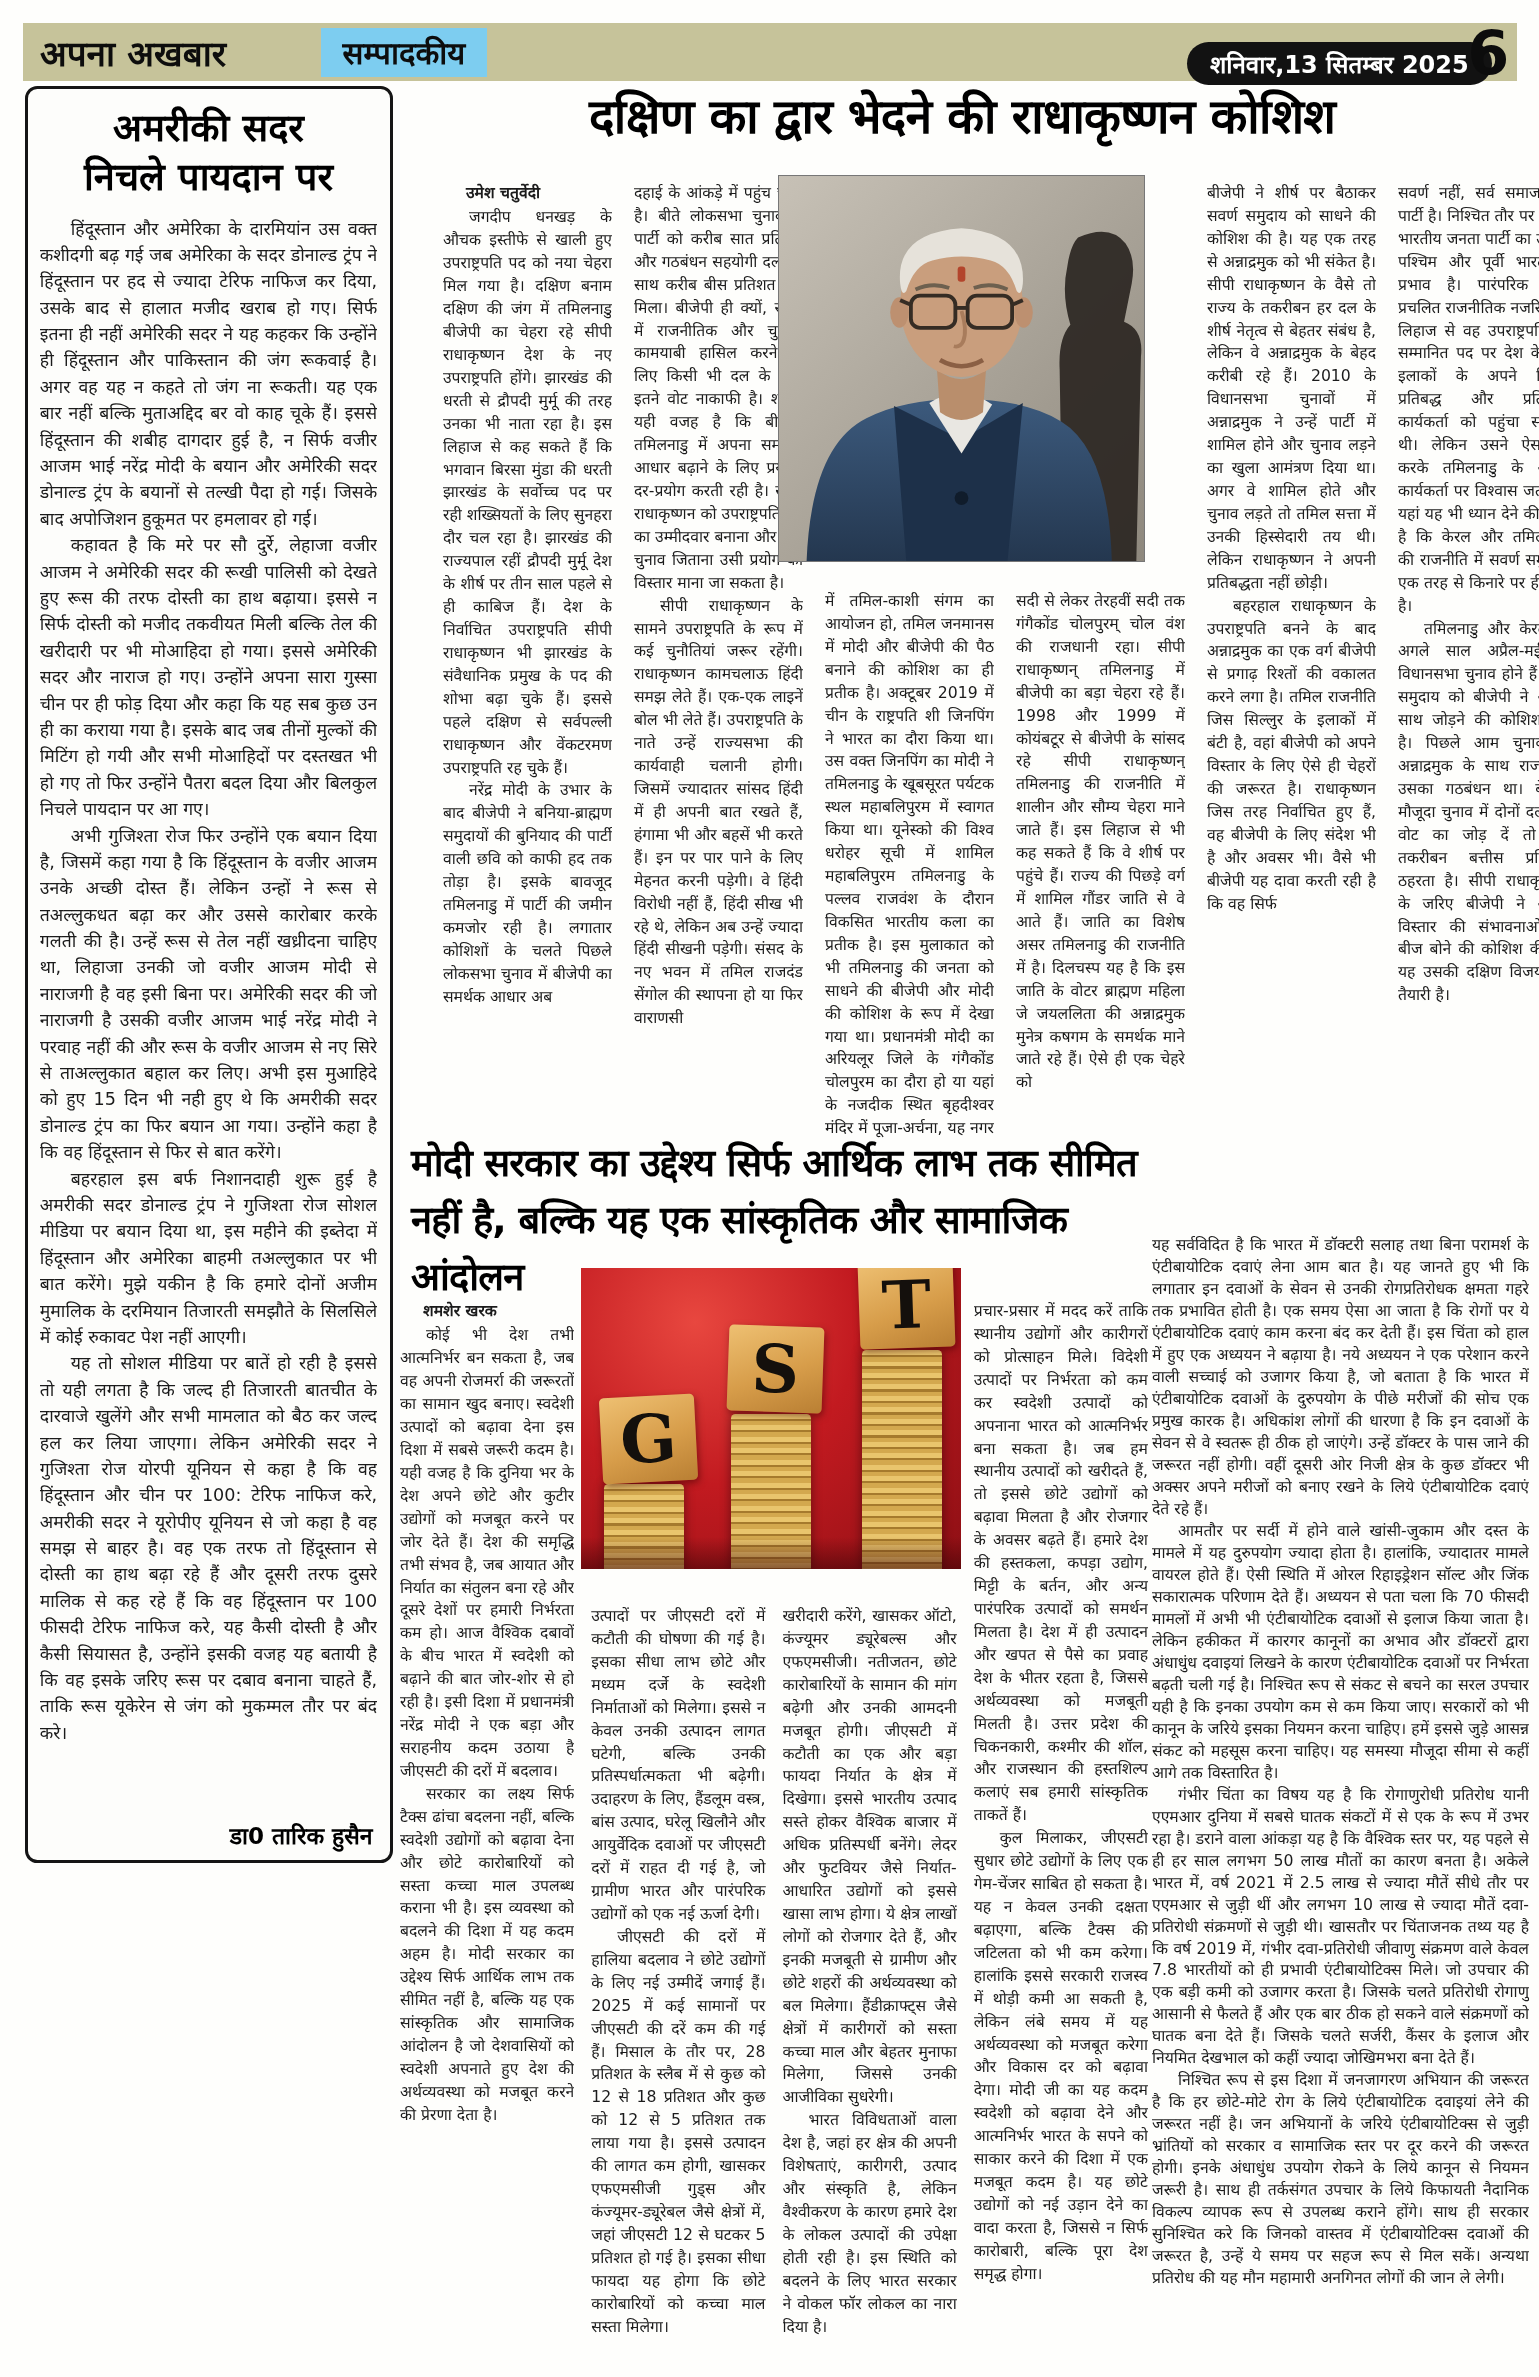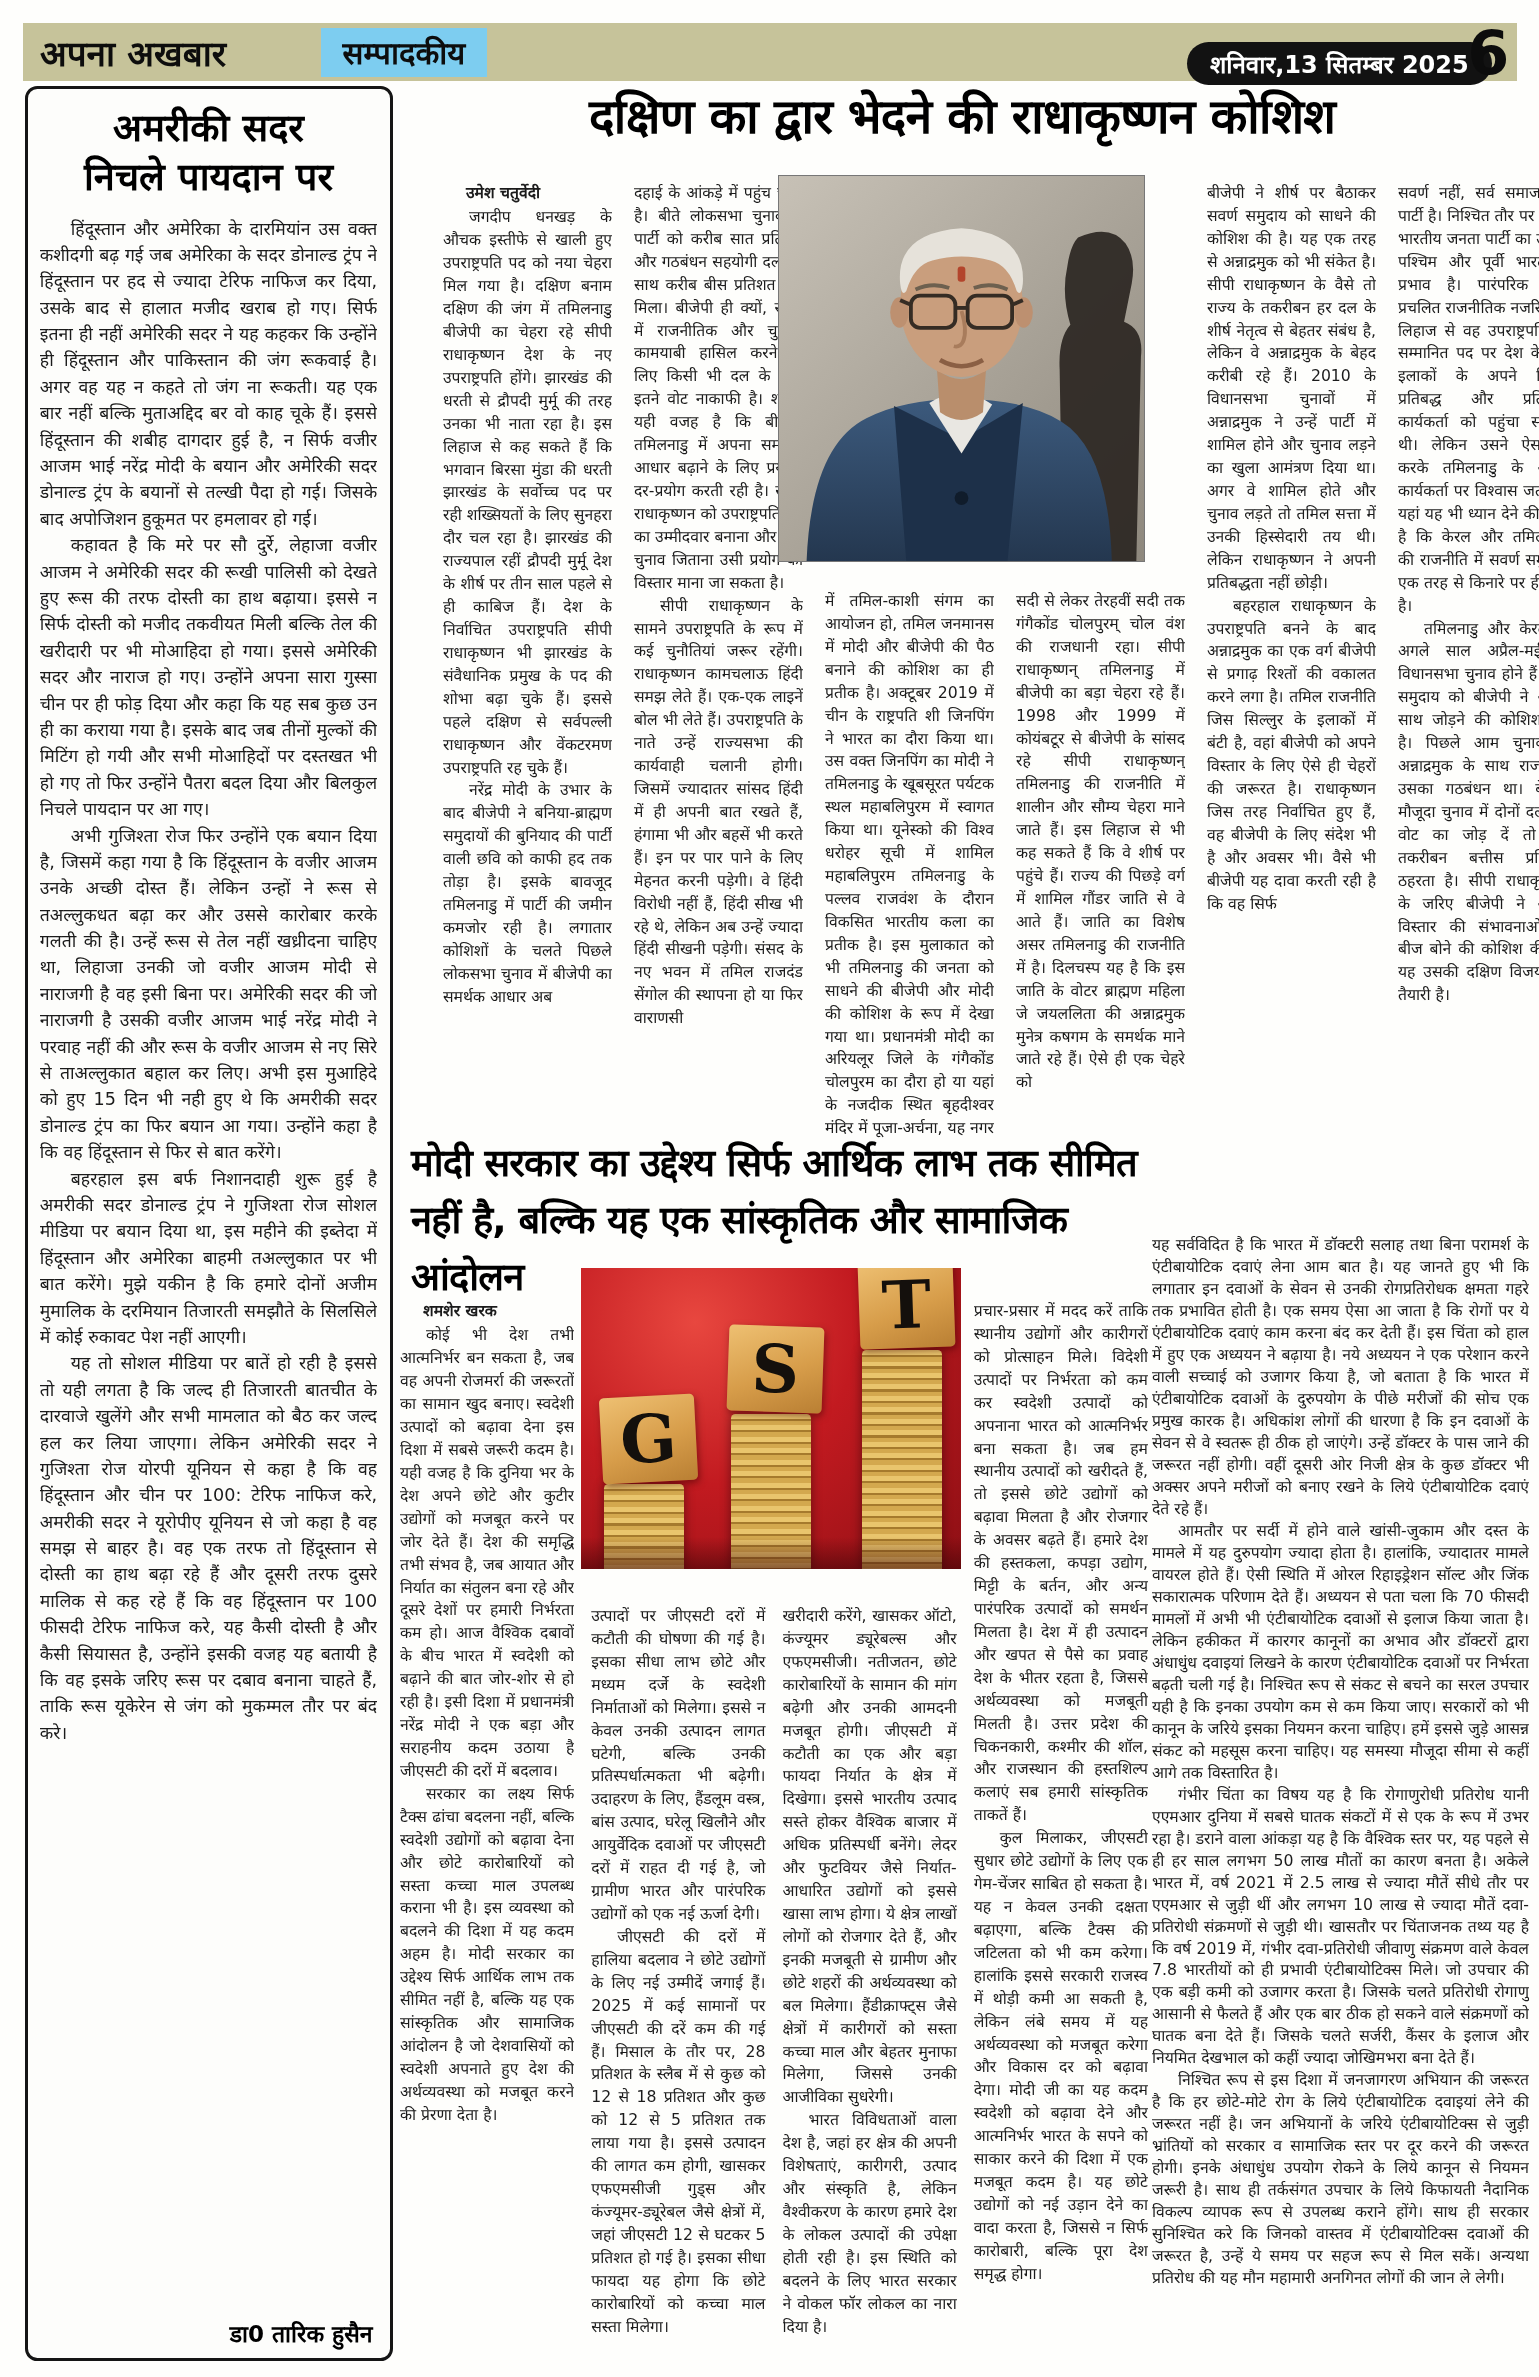--- a/index.html
+++ b/index.html
@@ -13,21 +13,21 @@
   .paper-name{font-size:35px;font-weight:800;color:#0d0d0d;margin-left:17px;white-space:nowrap;}
   .section-tag{position:absolute;left:298px;top:4.6px;height:49px;background:#7dcdf0;
                display:flex;align-items:center;justify-content:center;padding:0 21.5px;
                font-size:31px;font-weight:800;color:#0d0d0d;}
   .date-pill{position:absolute;left:1164px;top:7.7px;height:43px;border-radius:21.5px;
              background:#121212;color:#ffffff;display:flex;align-items:center;
              padding:0 23px;font-size:24px;font-weight:700;white-space:nowrap;margin-top:11px;}
   .page-num{position:absolute;right:7.7px;top:-4.6px;font-size:60px;font-weight:900;color:#0c0c0c;}
 
   
-  .leftbox{position:absolute;left:24.5px;top:86px;width:368px;height:2275px;
+  .leftbox{position:absolute;left:24.5px;top:86px;width:368px;height:1777px;
            border:3.1px solid #151515;border-radius:12.3px;background:#fdfdfb;
            padding:10.7px 12.3px 9.2px 12.3px;display:flex;flex-direction:column;}
   .leftbox .ltitle{text-align:center;font-size:38px;font-weight:800;line-height:1.28;
                    margin:4.6px 0 14px 0;color:#000;}
   .leftbox .ltitle span{display:block;}
   .lbody{flex:1;overflow:hidden;font-size:17.6px;line-height:1.5;text-align:justify;}
   .lbody p{margin:0;text-indent:31px;}
   .signature{text-align:right;font-size:23px;font-weight:800;padding:6.1px 4.6px 0 0;color:#000;}
 
   

